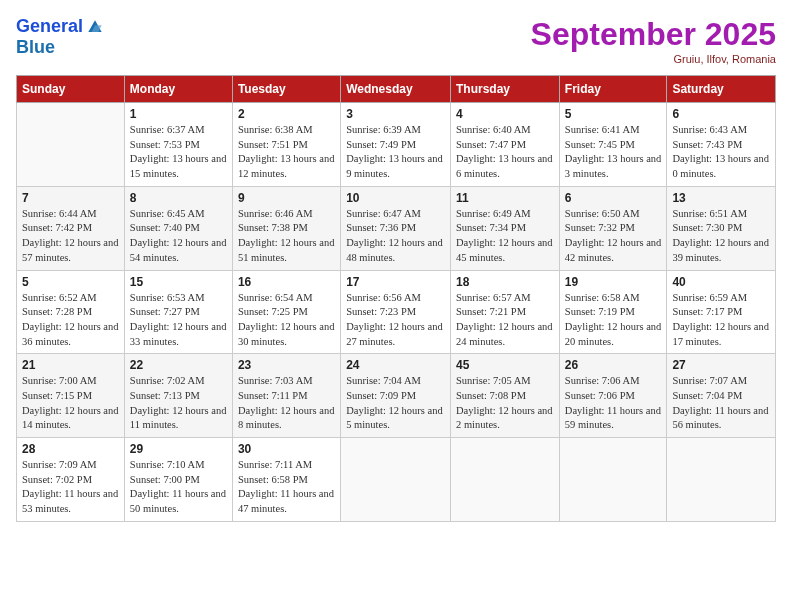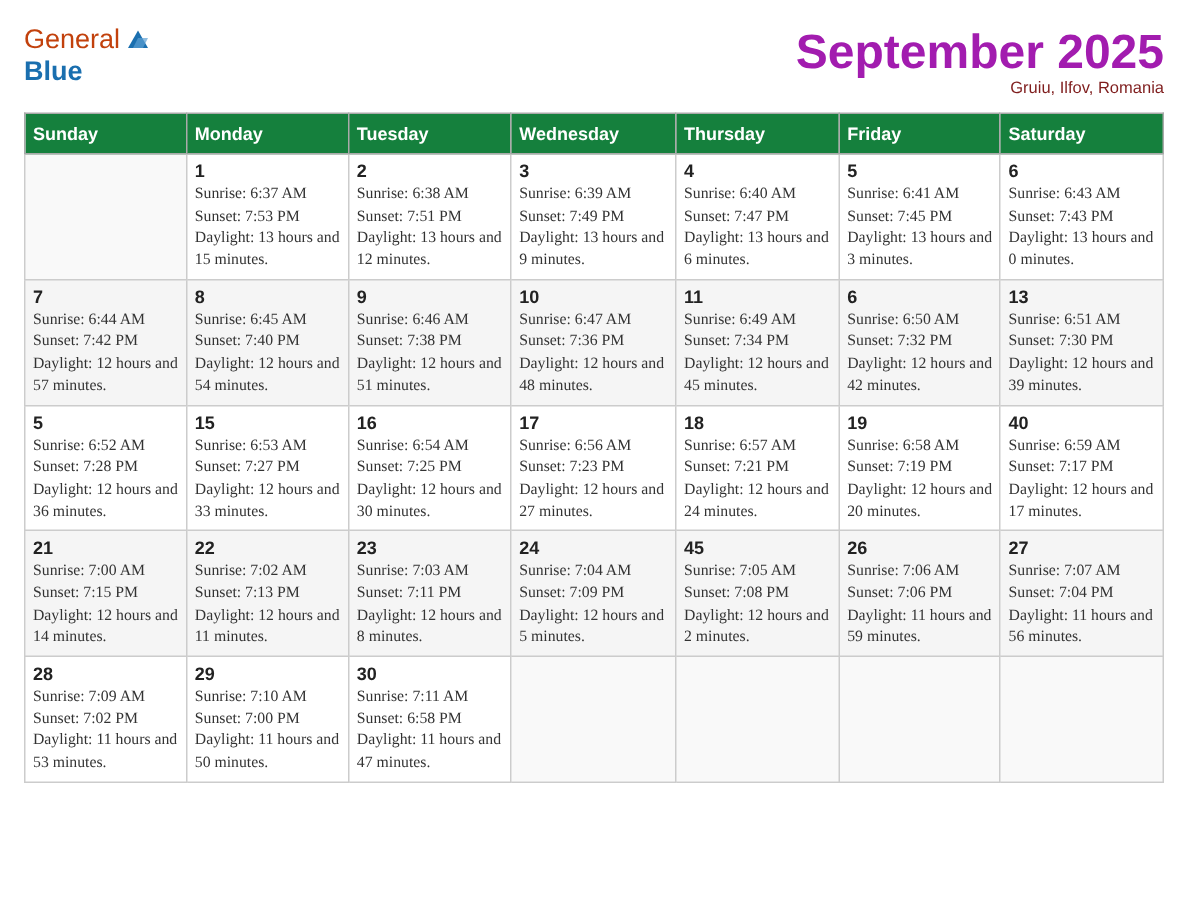--- a/index.html
+++ b/index.html
@@ -20,22 +20,22 @@
       display: flex;
       flex-direction: column;
       align-items: flex-start;
     }
     .logo-text {
       display: flex;
       align-items: center;
     }
     .logo-general {
       font-size: 18px;
-      font-weight: normal;
-      color: #c2410c;
+      font-weight: bold;
+      color: #1d4ed8;
     }
     .logo-blue {
       font-size: 18px;
       font-weight: bold;
       color: #1a6faf;
     }
     .logo-icon {
       width: 20px;
       height: 20px;
       margin-left: 2px;
@@ -51,21 +51,21 @@
     .month-title p {
       font-size: 11px;
       color: #7f1d1d;
     }
     table {
       width: 100%;
       border-collapse: collapse;
       font-size: 11px;
     }
     thead tr th {
-      background-color: #15803d;
+      background-color: #b91c1c;
       color: #fff;
       text-align: left;
       padding: 6px 5px;
       font-size: 12px;
       border: 1px solid #aaa;
     }
     td {
       border: 1px solid #ccc;
       vertical-align: top;
       padding: 4px 5px;

